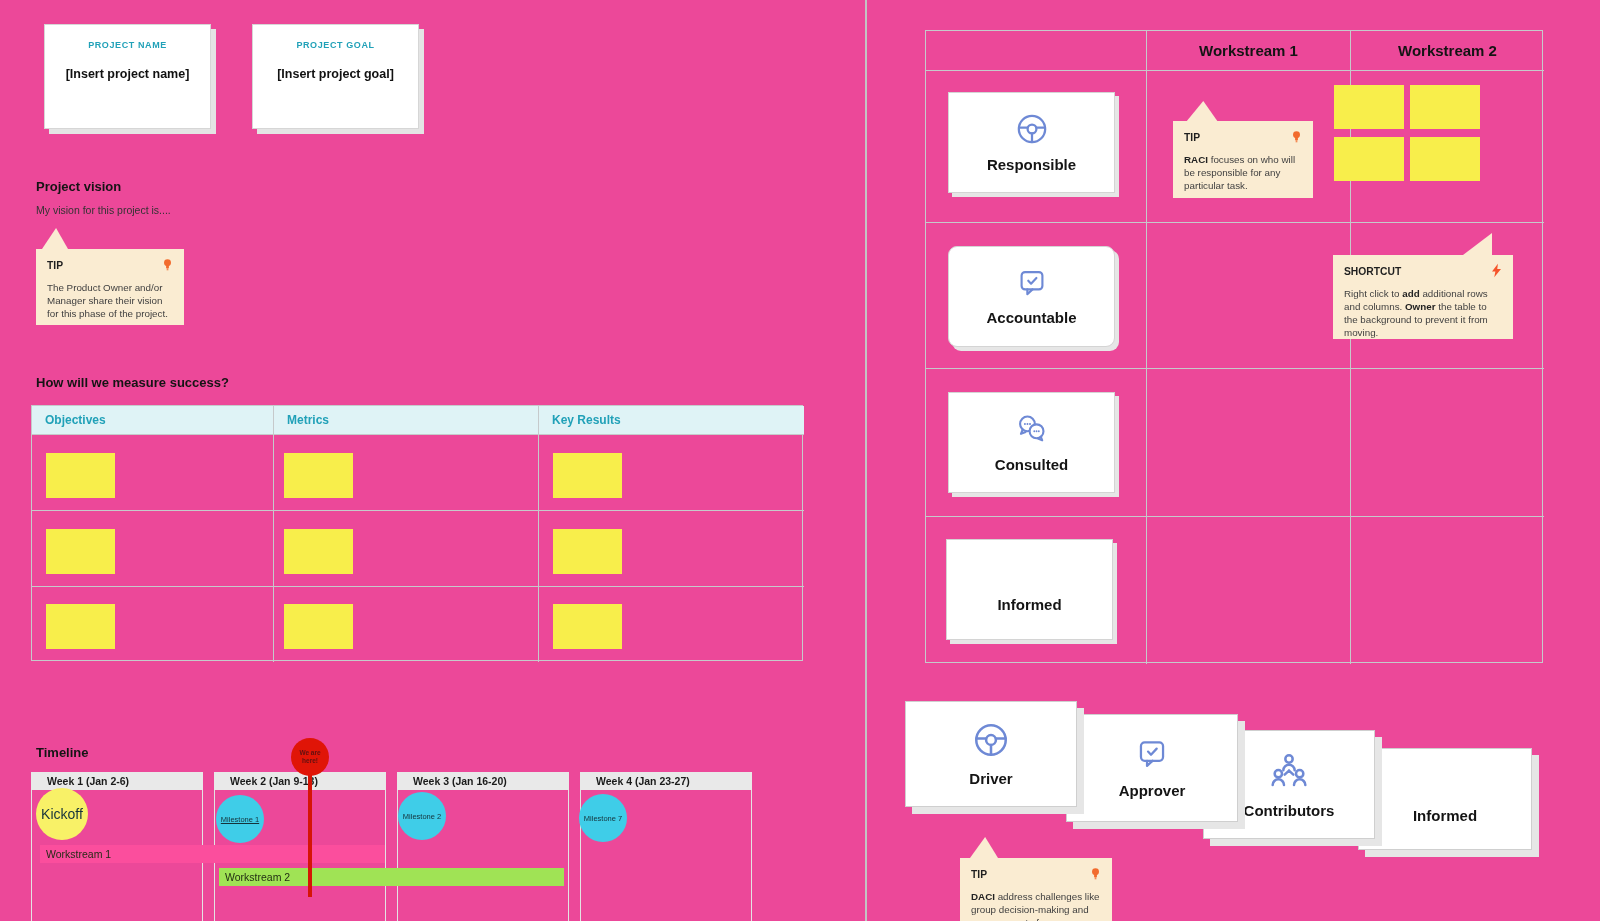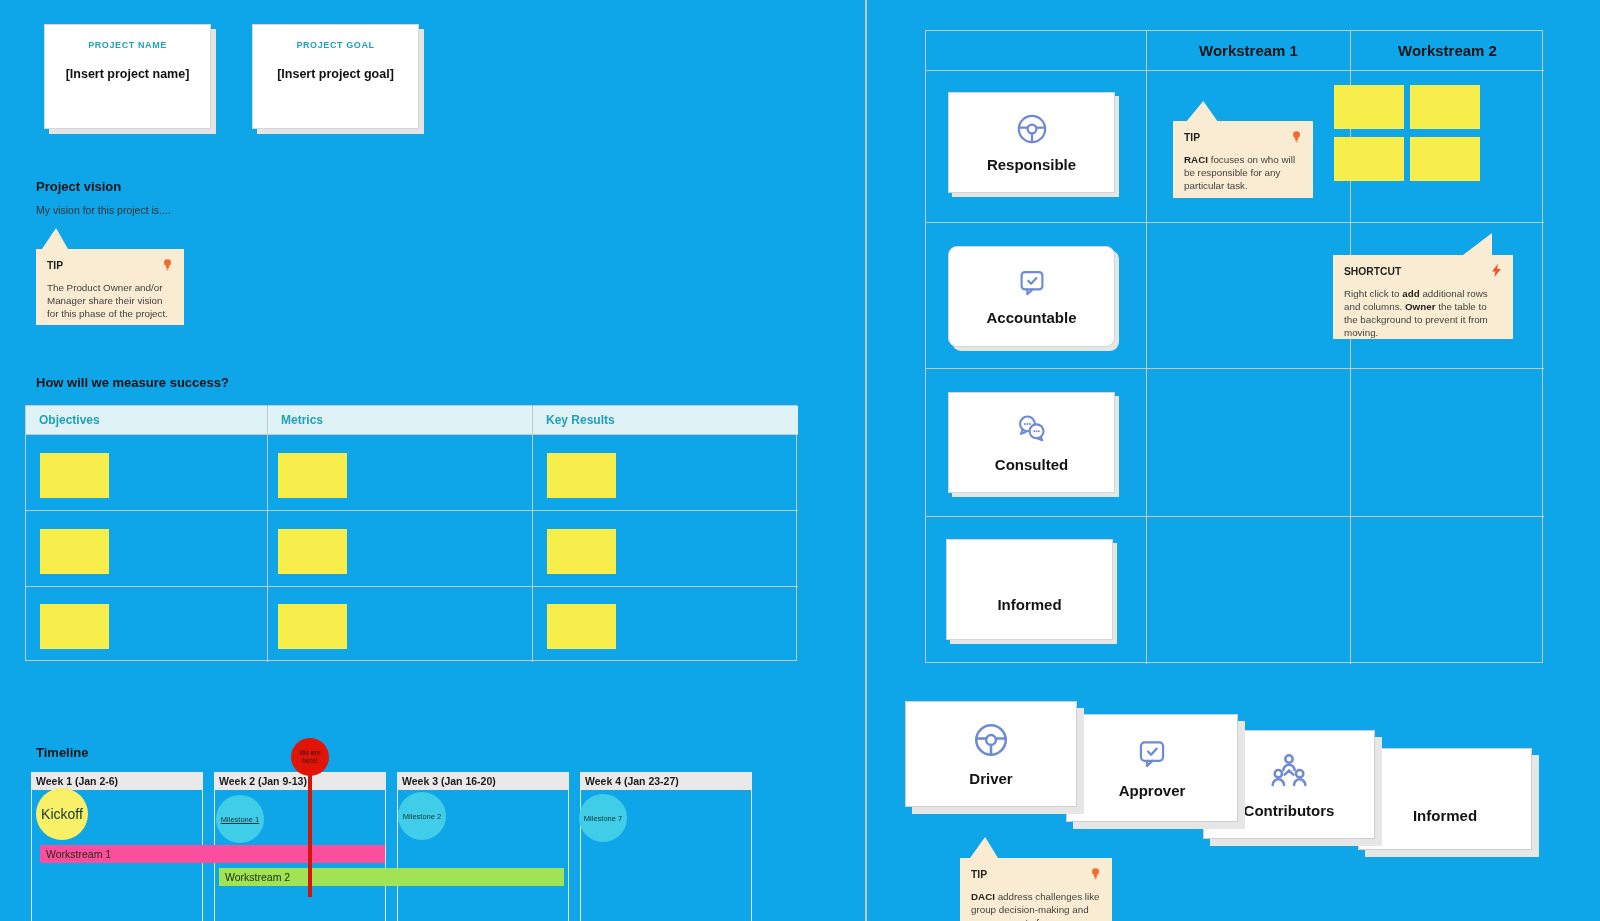--- a/index.html
+++ b/index.html
@@ -1,16 +1,16 @@
 <!DOCTYPE html>
 <html><head>
 <meta charset="utf-8">
 <style>
   html,body{margin:0;padding:0;background:#fff;}
-  .board{position:relative;width:1600px;height:921px;background:#0ea5e9;overflow:hidden;
+  .board{position:relative;width:1600px;height:921px;background:#ec4899;overflow:hidden;
          font-family:"Liberation Sans",sans-serif;color:#1c1c1c;}
 
   
   .panel-card{position:absolute;background:#fff;border:1px solid #d6d6d6;
               box-shadow:5px 5px 0 0 #e4e4e4;text-align:center;}
   .pc-label{margin-top:15px;font-size:9px;font-weight:bold;letter-spacing:.6px;color:#21A1B8;}
   .pc-value{margin-top:17px;font-size:12.5px;font-weight:bold;color:#111;}
 
   
   .h-section{position:absolute;font-size:13px;font-weight:bold;color:#141414;}
@@ -20,34 +20,34 @@
   .callout{position:absolute;background:#FAECD2;padding:10px 11px;font-size:9.8px;
            line-height:1.34;color:#3f3f3f;z-index:15;}
   .c-title{font-weight:bold;font-size:10.3px;color:#1f1f1f;margin-bottom:8px;}
   .c-icon{position:absolute;top:8px;right:9px;width:15px;height:15px;}
   .tail{position:absolute;background:#FAECD2;z-index:15;}
   .tail-left{clip-path:polygon(54% 0,100% 100%,0 100%);}
   .tail-right{clip-path:polygon(100% 0,100% 100%,0 100%);}
   .bld{font-weight:bold;color:#222;}
 
   
-  .measure-table{position:absolute;left:25px;top:405px;width:772px;height:256px;display:grid;
+  .measure-table{position:absolute;left:31px;top:405px;width:772px;height:256px;display:grid;
                  grid-template-columns:242px 265px 265px;grid-template-rows:29px 76px 76px 75px;
                  border:1px solid #c6c9cb;box-sizing:border-box;}
   .mt-cell{border-right:1px solid #c6c9cb;border-bottom:1px solid #c6c9cb;position:relative;box-sizing:border-box;}
   .mt-cell.last-col{border-right:none;}
   .mt-cell.last-row{border-bottom:none;}
   .mt-head{background:#DFF3F6;font-size:12px;font-weight:bold;color:#21A1B8;
            padding:7px 0 0 13px;}
   .sticky{position:absolute;width:69px;height:45px;background:#F8EE4B;}
 
   
   .week{position:absolute;top:772px;width:172px;}
   .week-header{height:18px;line-height:18px;background:#E9E9E9;font-size:10.5px;font-weight:bold;
-               color:#1a1a1a;padding-left:5px;}
+               color:#1a1a1a;padding-left:16px;}
   .week-body{height:131px;border-left:1px solid #e3e3e3;border-right:1px solid #e3e3e3;}
   .tl-circle{position:absolute;border-radius:50%;display:flex;align-items:center;justify-content:center;
              text-align:center;font-size:7.5px;line-height:1.2;color:#15333b;z-index:5;}
   .ws-bar{position:absolute;height:18px;line-height:18px;font-size:10.5px;color:#1f2a12;
           padding-left:6px;box-sizing:border-box;z-index:6;}
   .pin-line{position:absolute;width:4px;background:#D51506;z-index:8;}
   .pin-circle{position:absolute;width:38px;height:38px;border-radius:50%;background:#E01507;z-index:9;
               display:flex;align-items:center;justify-content:center;text-align:center;
               font-size:6.5px;font-weight:bold;color:#5f1111;line-height:1.25;}
 

